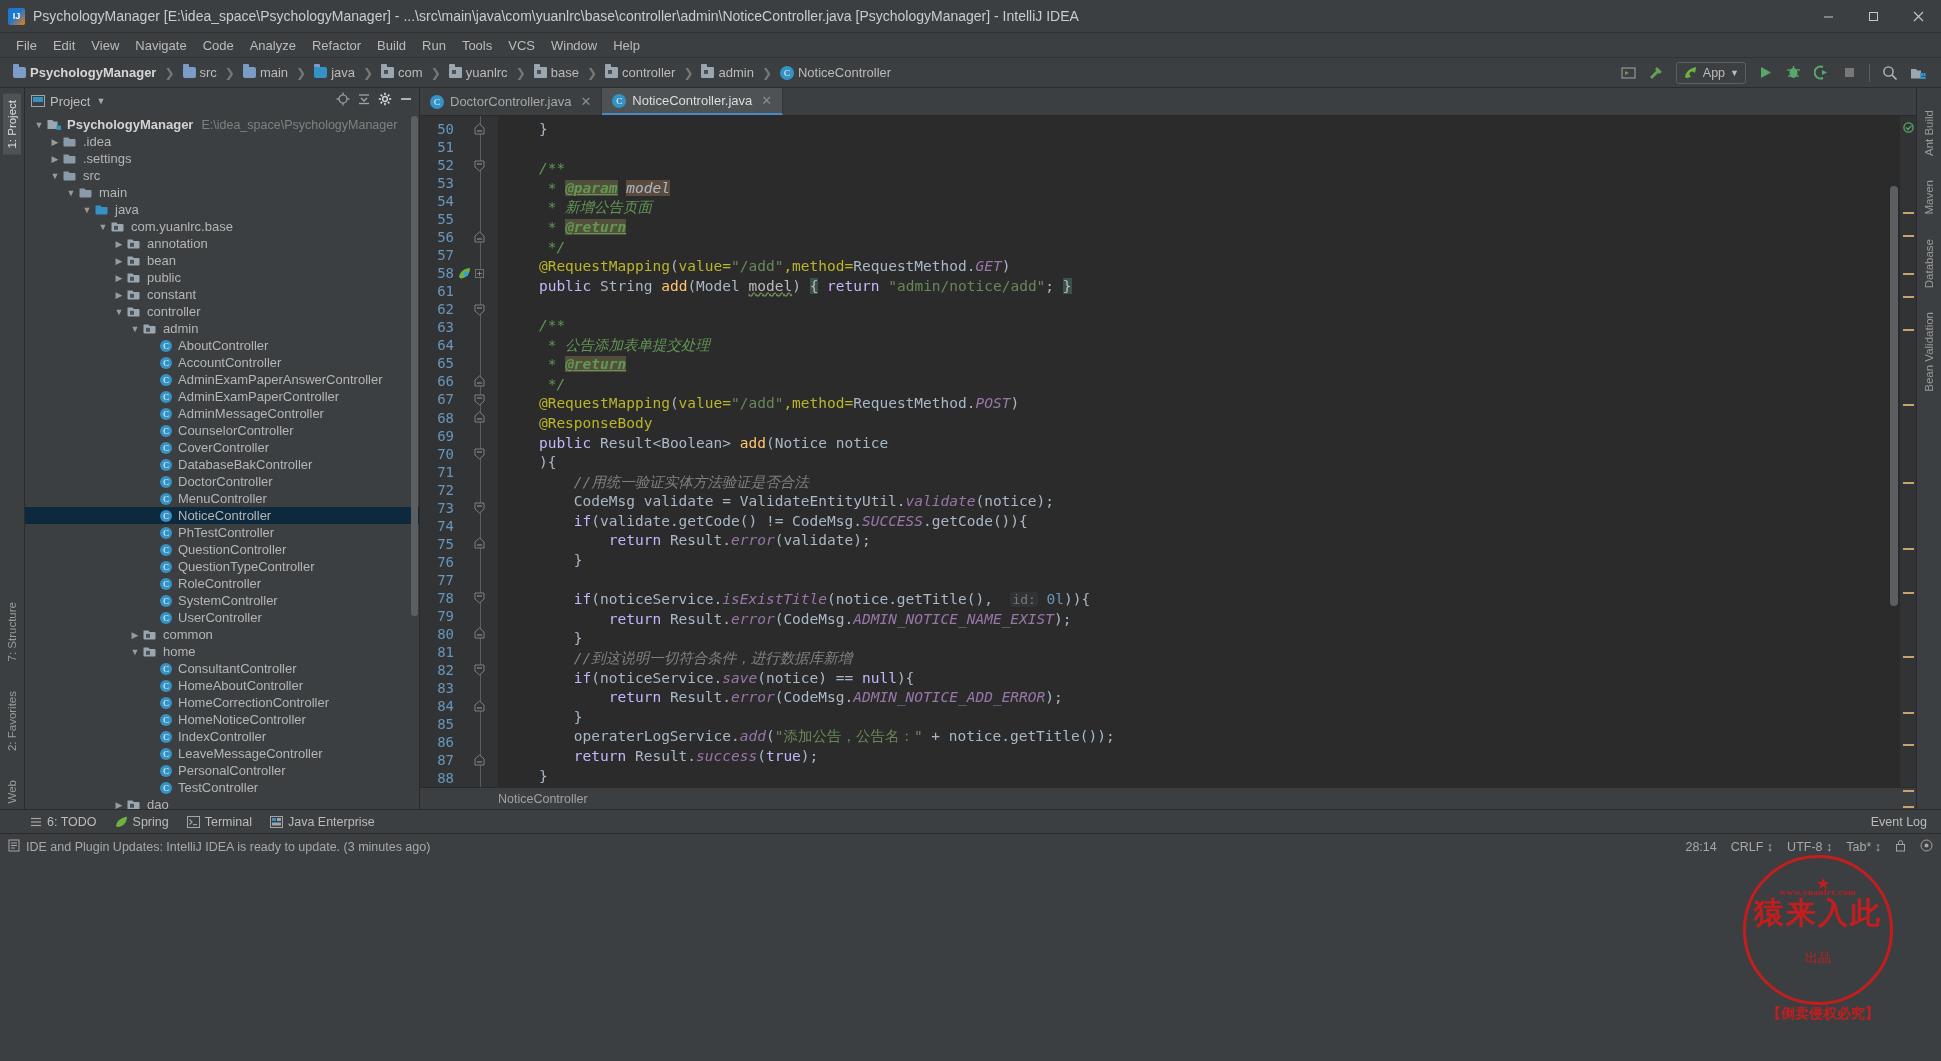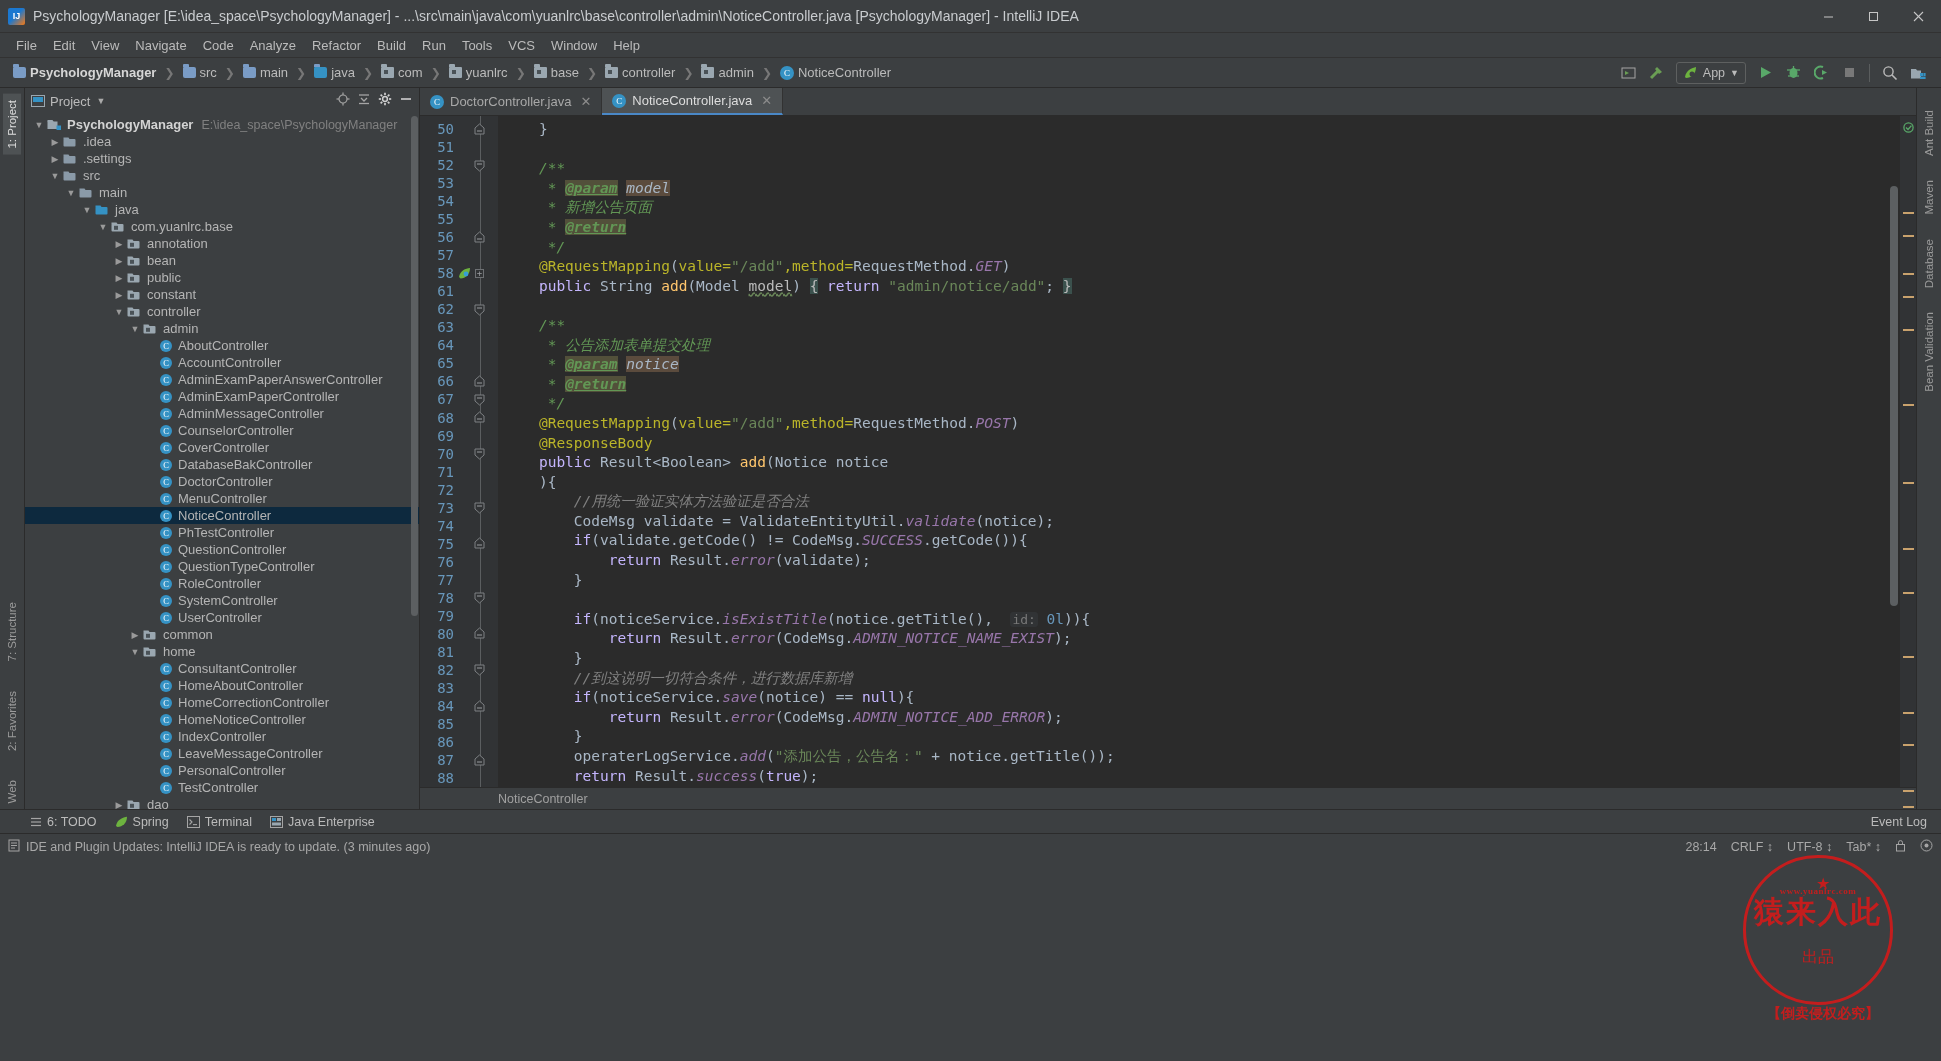--- a/index.html
+++ b/index.html
@@ -240,21 +240,21 @@
     pointer-events: none; z-index: 40; opacity: .92;
   }
   .wm-circle {
     position: absolute; left: 10px; top: 0; width: 150px; height: 150px;
     border: 3px solid #d01b1b; border-radius: 50%;
     display: flex; flex-direction: column; align-items: center; justify-content: center;
     color: #d01b1b; font-family: "Liberation Serif", serif;
   }
   .wm-top { font-size: 9px; letter-spacing: .5px; margin-top: -6px; font-weight: bold; }
   .wm-main { font-size: 30px; font-weight: bold; line-height: 1.05; letter-spacing: 2px; }
-  .wm-sub { font-size: 16px; margin-top: 20px; }
+  .wm-sub { font-size: 13px; margin-top: 20px; }
   .wm-bottom {
     position: absolute; left: 0; bottom: 2px; width: 180px; text-align: center;
     color: #d01b1b; font-size: 14px; font-weight: bold; font-family: "Liberation Serif", serif;
   }
   .wm-star { position: absolute; left: 70px; top: 16px; color: #d01b1b; font-size: 16px; }
 </style>
 </head>
 <body>
 
 <div class="app">
@@ -1201,21 +1201,20 @@
             <div class="cl">    <span class="jdoc">/**</span></div>
             <div class="cl">    <span class="jdoc"> * </span><span class="jtag">@param</span><span class="jdoc"> </span><span class="jparam">model</span></div>
             <div class="cl">    <span class="jdoc"> * 新增公告页面</span></div>
             <div class="cl">    <span class="jdoc"> * </span><span class="jtag">@return</span></div>
             <div class="cl">    <span class="jdoc"> */</span></div>
             <div class="cl">    <span class="ann">@RequestMapping</span><span class="id">(</span><span class="ann">value=</span><span class="str">"/add"</span><span class="ann">,method=</span><span class="id">RequestMethod.</span><span class="static-it">GET</span><span class="id">)</span></div>
             <div class="cl">    <span class="kw">public</span> <span class="id">String</span> <span class="fn">add</span><span class="id">(</span><span class="id">Model</span> <span class="typo">model</span><span class="id">)</span> <span class="hl-brace">{</span> <span class="kw">return</span> <span class="str">"admin/notice/add"</span><span class="id">;</span> <span class="hl-brace">}</span></div>
             <div class="cl"></div>
             <div class="cl">    <span class="jdoc">/**</span></div>
             <div class="cl">    <span class="jdoc"> * 公告添加表单提交处理</span></div>
-            <div class="cl">    <span class="jdoc"> * </span><span class="jtag">@param</span><span class="jdoc"> </span><span class="jparam">notice</span></div>
             <div class="cl">    <span class="jdoc"> * </span><span class="jtag">@return</span></div>
             <div class="cl">    <span class="jdoc"> */</span></div>
             <div class="cl">    <span class="ann">@RequestMapping</span><span class="id">(</span><span class="ann">value=</span><span class="str">"/add"</span><span class="ann">,method=</span><span class="id">RequestMethod.</span><span class="static-it">POST</span><span class="id">)</span></div>
             <div class="cl">    <span class="ann">@ResponseBody</span></div>
             <div class="cl">    <span class="kw">public</span> <span class="id">Result&lt;Boolean&gt;</span> <span class="fn">add</span><span class="id">(Notice notice</span></div>
             <div class="cl">    <span class="id">){</span></div>
             <div class="cl">        <span class="cmt">//用统一验证实体方法验证是否合法</span></div>
             <div class="cl">        <span class="id">CodeMsg validate = ValidateEntityUtil.</span><span class="field">validate</span><span class="id">(notice);</span></div>
             <div class="cl">        <span class="kw">if</span><span class="id">(validate.getCode() != CodeMsg.</span><span class="static-it">SUCCESS</span><span class="id">.getCode()){</span></div>
             <div class="cl">            <span class="kw">return</span> <span class="id">Result.</span><span class="field">error</span><span class="id">(validate);</span></div>

